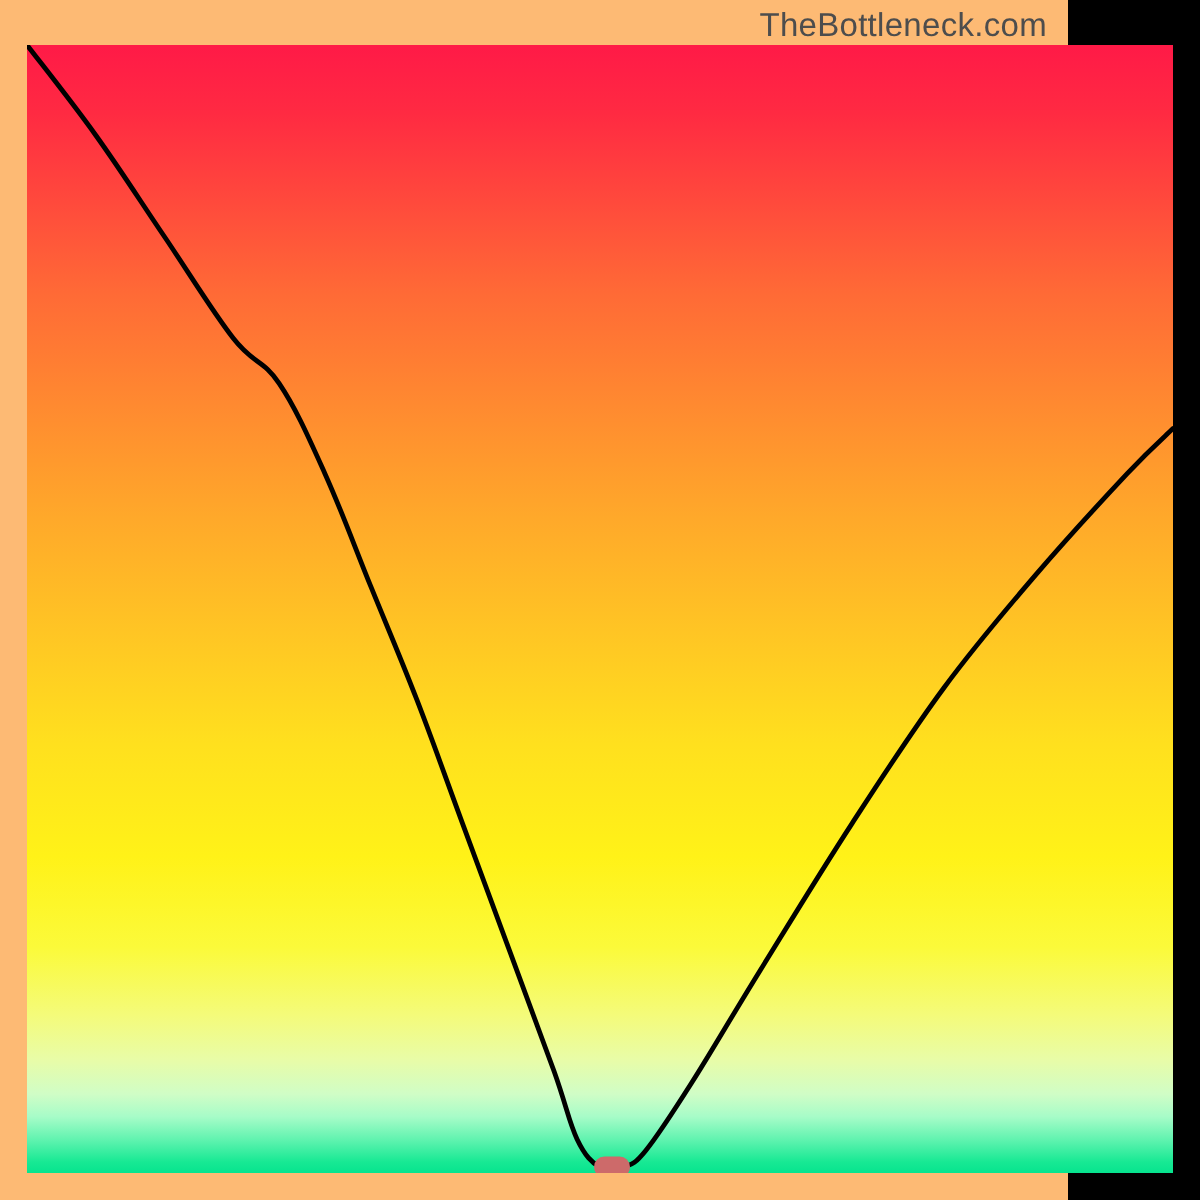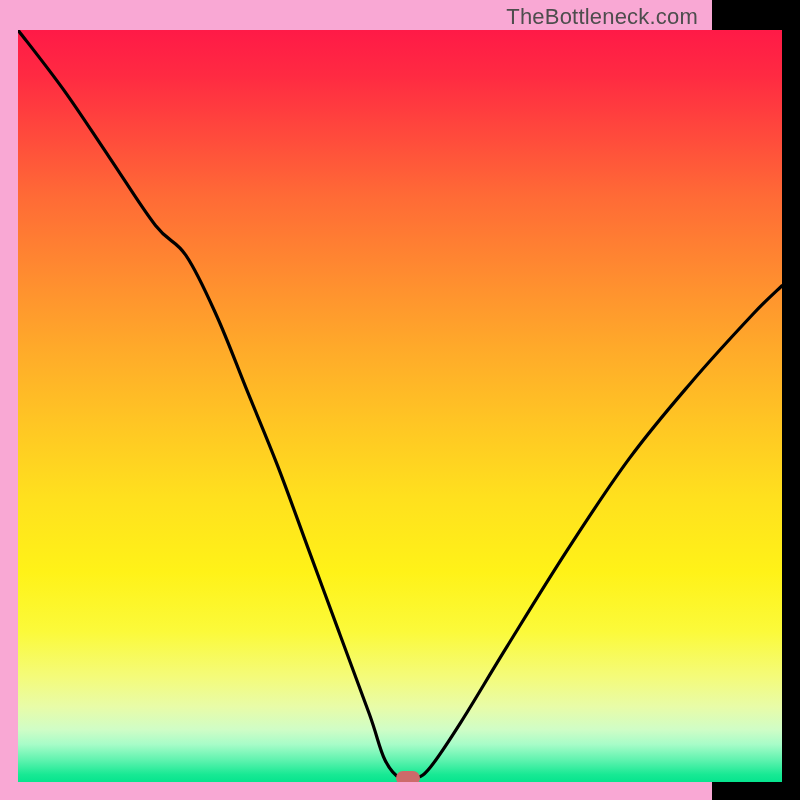--- a/index.html
+++ b/index.html
@@ -7,21 +7,21 @@
     padding: 0;
     width: 800px;
     height: 800px;
     background: #000;
     font-family: Arial, Helvetica, sans-serif;
     position: relative;
   }
   .outer {
     width: 712px;
     height: 800px;
-    background: #f9a8d4;
+    background: #fdba74;
     position: relative;
   }
   .watermark {
     position: absolute;
     top: 4px;
     right: 14px;
     color: #4d4d4d;
     font-size: 22px;
     letter-spacing: 0.2px;
     z-index: 5;

